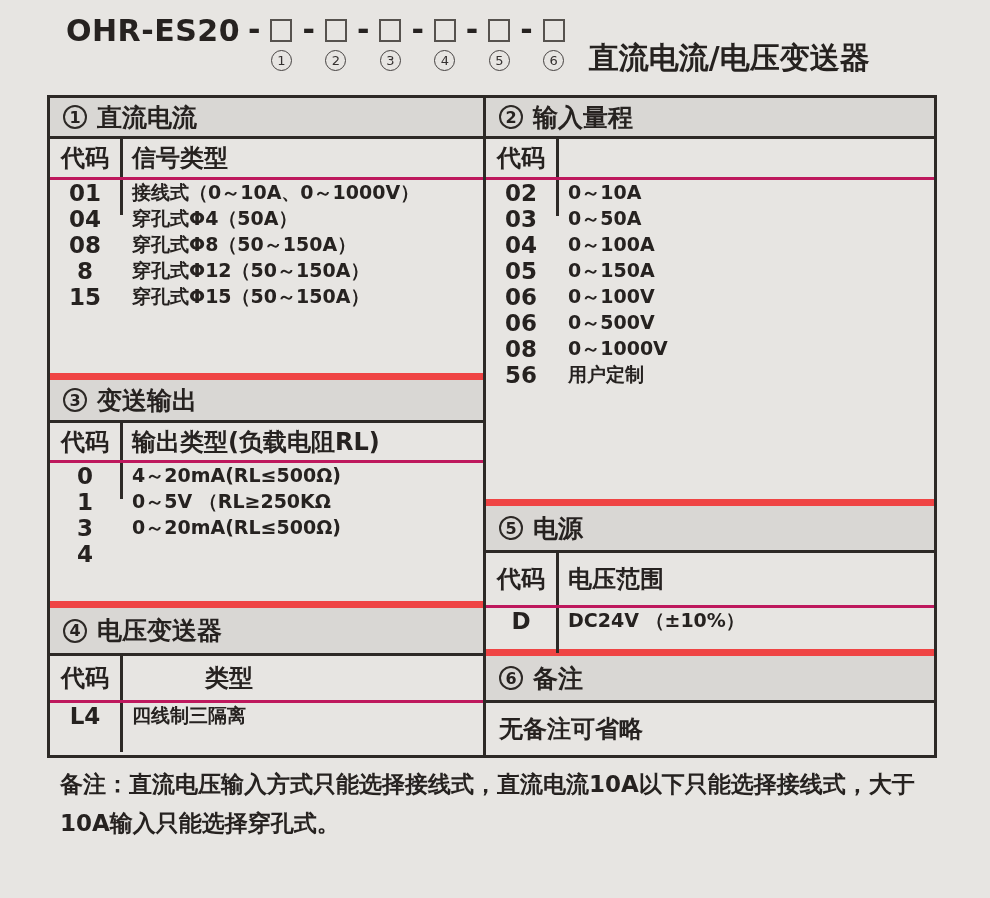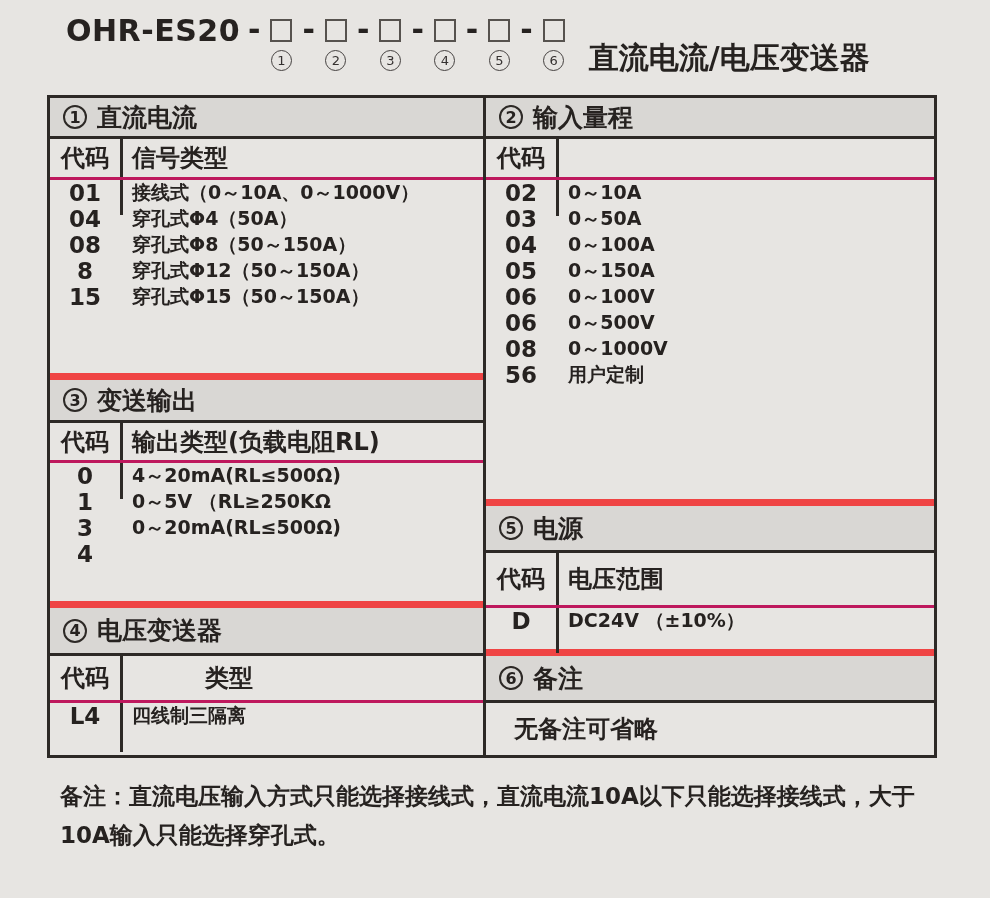--- a/index.html
+++ b/index.html
@@ -60,26 +60,26 @@
   .rows.last { border-bottom:none; }
   .codes { border-right:3px solid #2d2926; display:flex; flex-direction:column; }
   .labels { display:flex; flex-direction:column; }
   .codes > div { display:flex; align-items:center; justify-content:center; font-size:23px; }
   .labels > div { display:flex; align-items:center; padding-left:9px; font-size:19px; white-space:nowrap; }
   .rh35  > div { height:35px; }
   .rh355 > div { height:35.5px; }
   .rh49  > div { height:49px; }
   .rh45  > div { height:45px; }
 
-  .fullrow { display:flex; align-items:center; padding-left:28px; font-size:24px; }
+  .fullrow { display:flex; align-items:center; padding-left:13px; font-size:24px; }
 
   
   .note {
     position:absolute; left:60px; top:765px; width:885px;
-    font-size:23px; line-height:39px;margin-top:12px;
+    font-size:23px; line-height:39px;
   }
 </style>
 </head>
 <body>
 
 <div class="sheet">
 
   <div class="model-line">
     <span class="model">OHR-ES20</span>
 

